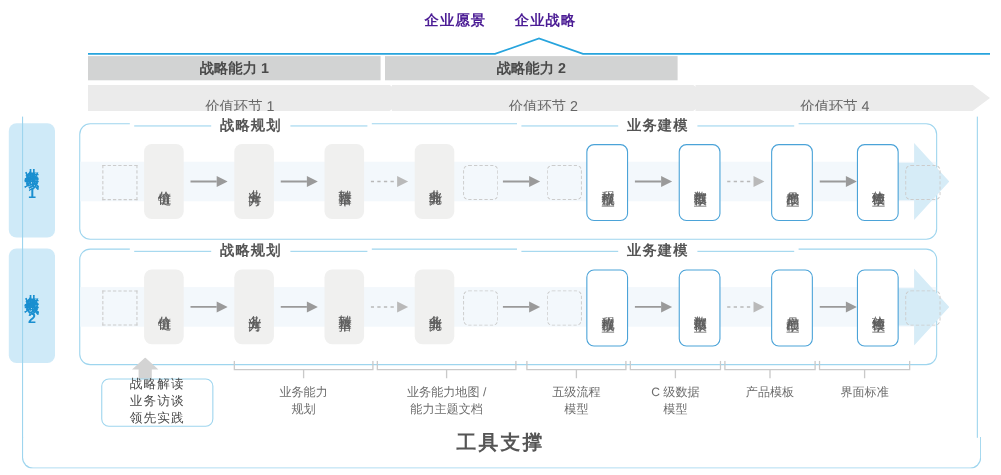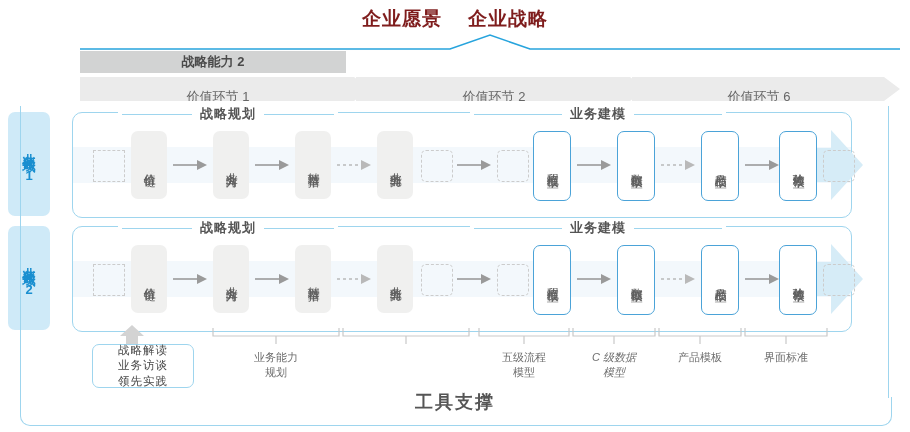--- a/index.html
+++ b/index.html
@@ -3,21 +3,21 @@
 <meta charset="utf-8">
 <style>
   html,body{margin:0;padding:0;background:#ffffff;}
   body{width:910px;height:432px;overflow:hidden;
        font-family:"Liberation Sans","DejaVu Sans",sans-serif;}
   .stage{position:relative;width:910px;height:432px;}
 
   
   .title-row{position:absolute;left:0;top:4px;width:910px;height:30px;
              display:flex;justify-content:center;align-items:center;gap:26px;}
-  .title-row span{color:#7f1d1d;font-size:19px;font-weight:bold;letter-spacing:1px;}
+  .title-row span{color:#4c1d95;font-size:13px;font-weight:bold;letter-spacing:1px;}
 
   .peak{position:absolute;left:80px;top:33px;width:820px;height:20px;}
 
   
   .cap-band{position:absolute;top:51px;left:80px;width:820px;height:22px;
             display:flex;gap:4px;}
   .cap{background:#d2d3d3;color:#4a4a4a;font-size:13px;font-weight:bold;
        display:flex;align-items:center;justify-content:center;}
   .cap.c1{width:266px;}
   .cap.c2{width:266px;}
@@ -94,32 +94,33 @@
   <div class="title-row">
     <span>企业愿景</span>
     <span>企业战略</span>
   </div>
 
   <svg class="peak" viewBox="0 0 820 20">
     <polyline points="0,16 370,16 410,2 450,16 820,16" fill="none" stroke="#27a4dd" stroke-width="1.6"></polyline>
   </svg>
 
   <div class="cap-band">
+    <div class="cap c1">战略能力 1</div>
     <div class="cap c2">战略能力 2</div>
   </div>
 
   <div class="val-band">
     <div class="val v1">
         <span>价值环节 1</span>
       </div>
     <div class="val v2">
         <span>价值环节 2</span>
       </div>
     <div class="val v3">
-        <span>价值环节 6</span>
+        <span>价值环节 4</span>
       </div>
   </div>
 
   <div class="domain d1">
     <span class="vtext">业务领域 1</span>
   </div>
   <div class="domain d2">
     <span class="vtext">业务领域 2</span>
   </div>
 
@@ -293,23 +294,25 @@
   <svg class="brace" style="left:744px;top:328px;width:84px;height:16px;" viewBox="0 0 84 16">
     <path d="M1,0 L1,8 L83,8 L83,0 M42,8 L42,16" fill="none" stroke="#c9c9c9" stroke-width="1.2"></path>
   </svg>
 
   <div class="tbox" style="left:92px;top:344px;width:100px;height:42px;">战略解读
 业务访谈
 领先实践</div>
 
   <div class="tlabel" style="left:212px;top:350px;width:128px;">业务能力
 规划</div>
+  <div class="tlabel" style="left:342px;top:350px;width:128px;">业务能力地图 /
+能力主题文档</div>
   <div class="tlabel" style="left:478px;top:350px;width:92px;">五级流程
 模型</div>
-  <div class="tlabel" style="left:572px;top:350px;width:84px;font-style:italic;">C 级数据
+  <div class="tlabel" style="left:572px;top:350px;width:84px;">C 级数据
 模型</div>
   <div class="tlabel" style="left:658px;top:350px;width:84px;">产品模板</div>
   <div class="tlabel" style="left:744px;top:350px;width:84px;">界面标准</div>
 
   <div class="outer-side" style="left:20px;top:106px;height:292px;"></div>
   <div class="outer-side" style="left:888px;top:106px;height:292px;"></div>
   <div style="position:absolute;left:20px;top:397px;width:870px;height:28px;border:1.5px solid #9ed5ee;border-top:none;border-radius:0 0 10px 10px;"></div>
 
   <div class="tools-title">工具支撑</div>
 </div>

